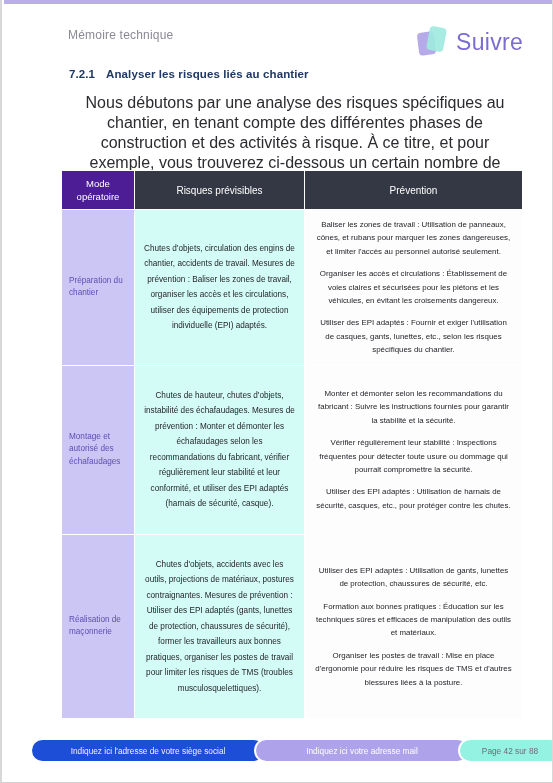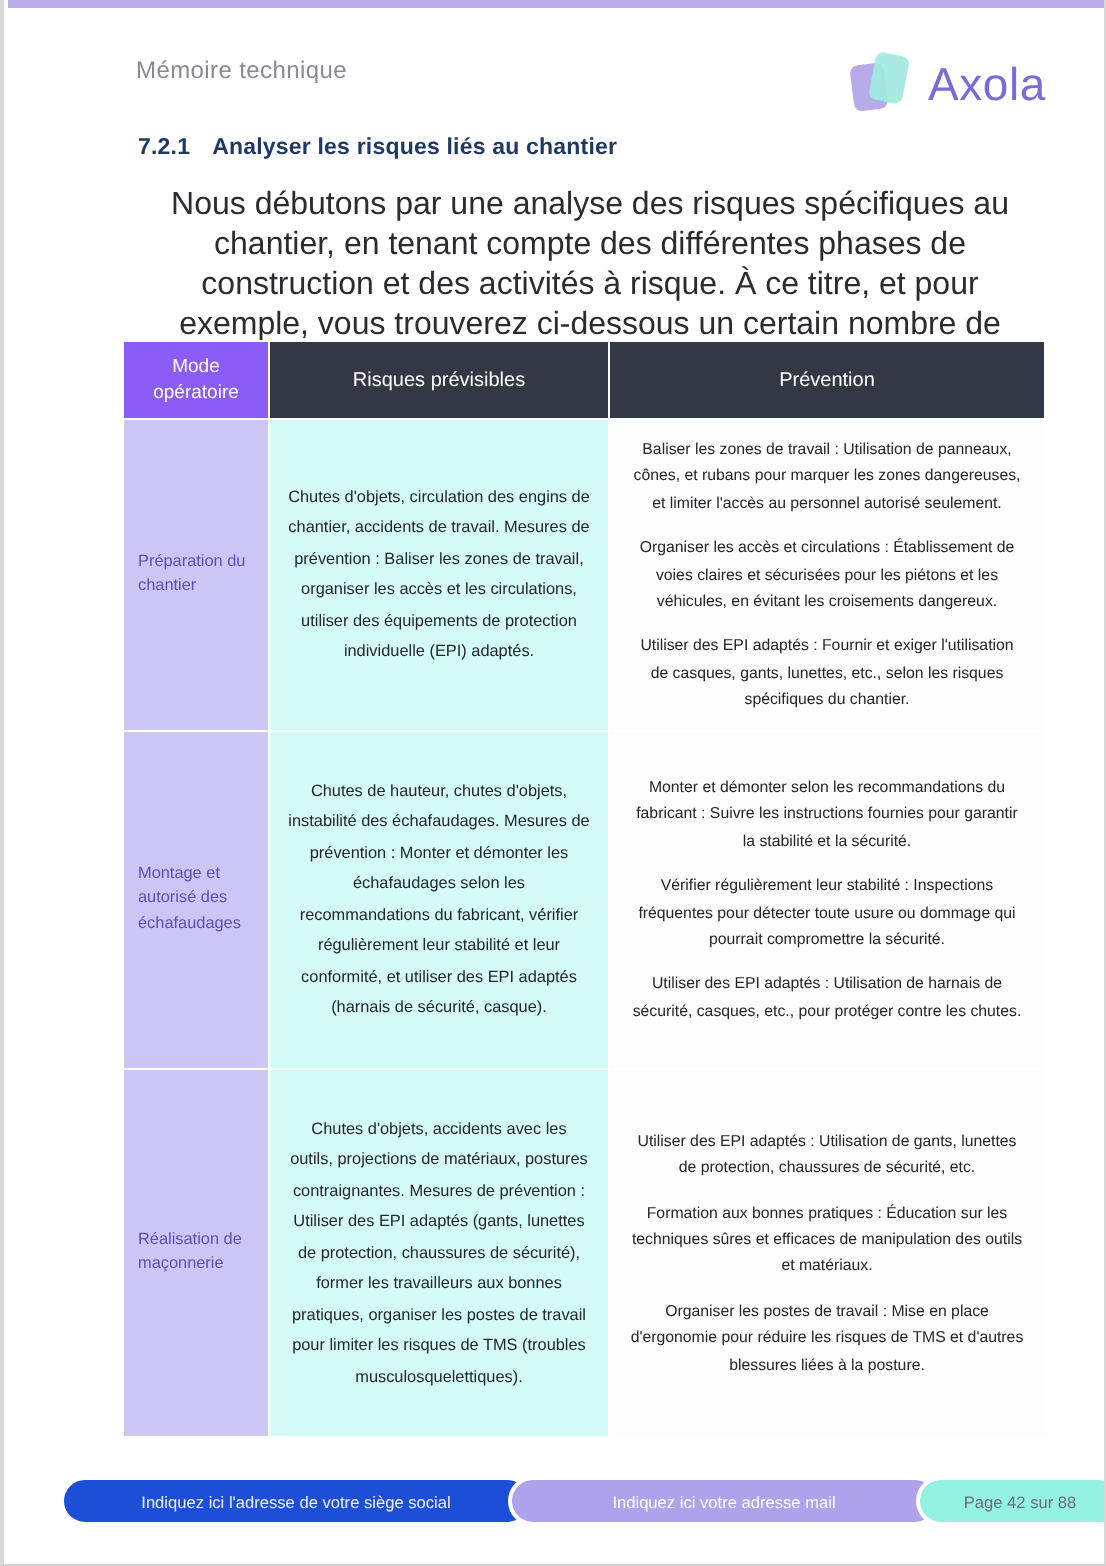--- a/index.html
+++ b/index.html
@@ -118,21 +118,21 @@
     border: 1px solid #ffffff;
     vertical-align: middle;
     padding: 6px 7px;
     box-sizing: border-box;
   }
   .col-mode  { width: 73px; }
   .col-risk  { width: 170px; }
   .col-prev  { width: 218px; }
 
   th.h-mode {
-    background: #8b5cf6;
+    background: #4c1d95;
     color: #ffffff;
     font-size: 9.5px;
     font-weight: normal;
     text-align: center;
     line-height: 13px;
     height: 39px;
   }
   th.h-dark {
     background: #343844;
     color: #ffffff;
@@ -213,21 +213,21 @@
 
   <div class="top-rule"></div>
 
   <div class="doc-header">
     <div class="doc-kicker">Mémoire technique</div>
     <div class="logo-wrap">
       <div class="logo-mark">
         <div class="sq sq-purple"></div>
         <div class="sq sq-teal"></div>
       </div>
-      <div class="logo-text">Axola</div>
+      <div class="logo-text">Suivre</div>
     </div>
   </div>
 
   <div class="heading">
     <span class="num">7.2.1</span><span>Analyser les risques liés au chantier</span>
   </div>
 
   <div class="para">Nous débutons par une analyse des risques spécifiques au chantier, en tenant compte des différentes phases de construction et des activités à risque. À ce titre, et pour exemple, vous trouverez ci-dessous un certain nombre de risques identifiés :</div>
 
   <table class="risk-table">

